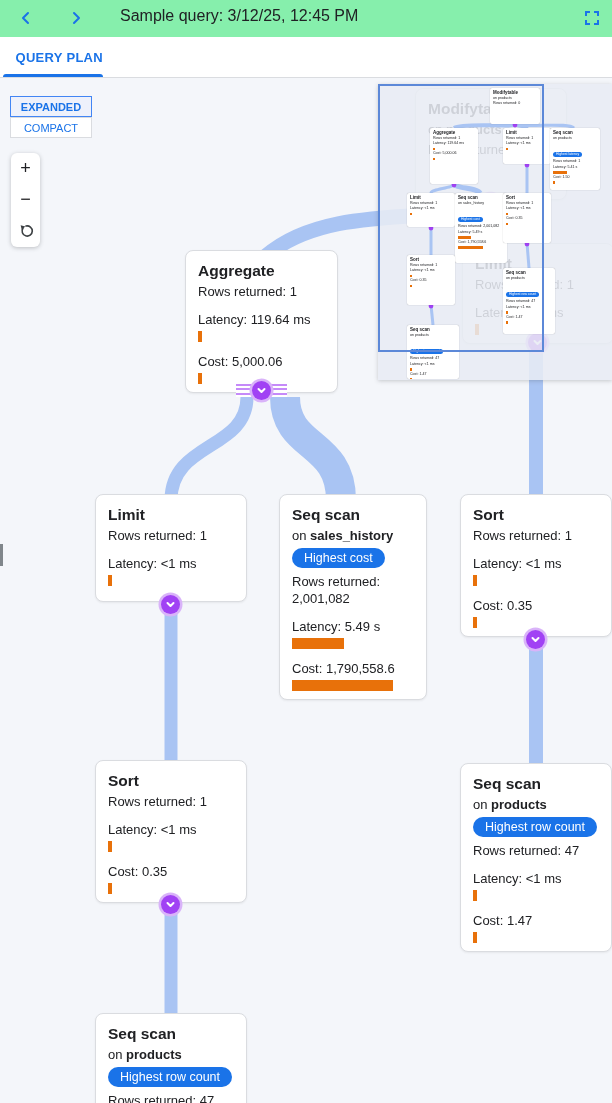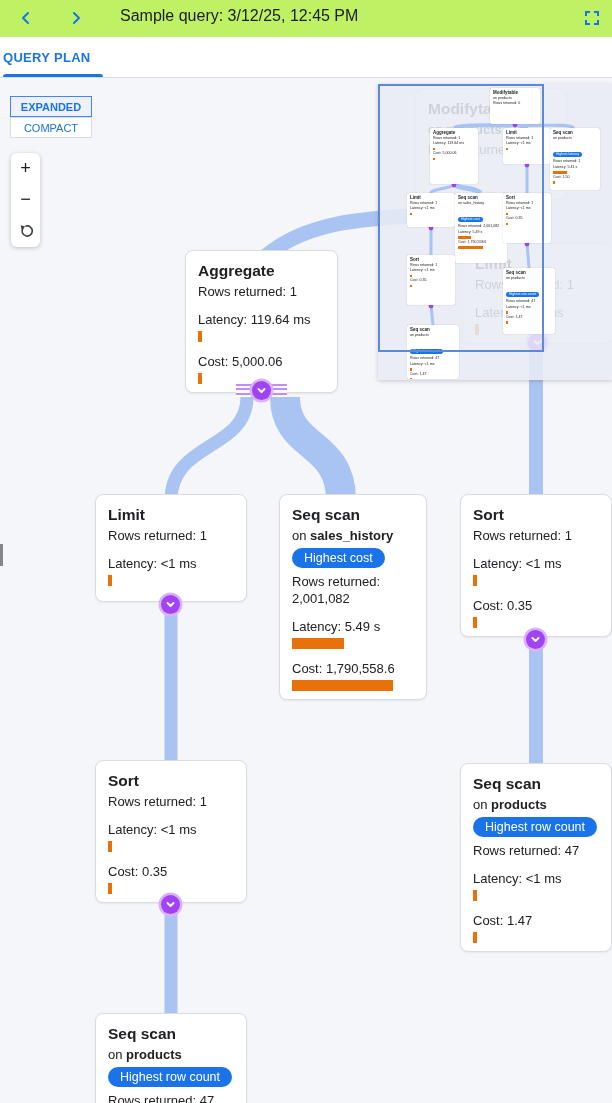--- a/index.html
+++ b/index.html
@@ -2,31 +2,31 @@
 <html><head>
 <meta charset="utf-8">
 <style>
   html,body{margin:0;padding:0;}
   body{
     width:612px;height:1103px;position:relative;overflow:hidden;
     font-family:"Liberation Sans","DejaVu Sans",sans-serif;
     background:#f4f6fa;color:#202124;
   }
   
-  .hdr{position:absolute;left:0;top:0;width:612px;height:37px;background:#bef264;
+  .hdr{position:absolute;left:0;top:0;width:612px;height:37px;background:#86efac;
        border-bottom:1px solid #e8eaed;z-index:20;}
   .nav-btn{position:absolute;top:6px;width:24px;height:24px;display:flex;align-items:center;
        justify-content:center;cursor:pointer;}
   .hdr-title{position:absolute;left:120px;top:7px;font-size:16px;color:#202124;}
   .fs-btn{position:absolute;right:9px;top:7px;width:22px;height:22px;display:flex;
        align-items:center;justify-content:center;cursor:pointer;}
   
   .tabs{position:absolute;left:0;top:37px;width:612px;height:40px;background:#fff;
        border-bottom:1px solid #dadce0;z-index:20;}
-  .tab{position:absolute;top:0;height:40px;display:flex;align-items:center;justify-content:flex-start;
+  .tab{position:absolute;top:0;height:40px;display:flex;align-items:center;justify-content:flex-end;
        font-size:13px;font-weight:bold;letter-spacing:.3px;cursor:pointer;}
   .tab.active{color:#1a73e8;}
   .tab.inactive{color:#5f6368;font-weight:normal;}
   .tab-ind{position:absolute;left:3px;bottom:0;width:100px;height:3px;background:#1a73e8;
        border-radius:3px 3px 0 0;}
   
   .canvas{position:absolute;left:0;top:78px;width:612px;height:1025px;overflow:hidden;}
   .edges{position:absolute;left:0;top:0;z-index:1;pointer-events:none;}
   
   .card{position:absolute;background:#fff;border:1px solid #dadce0;border-radius:8px;

